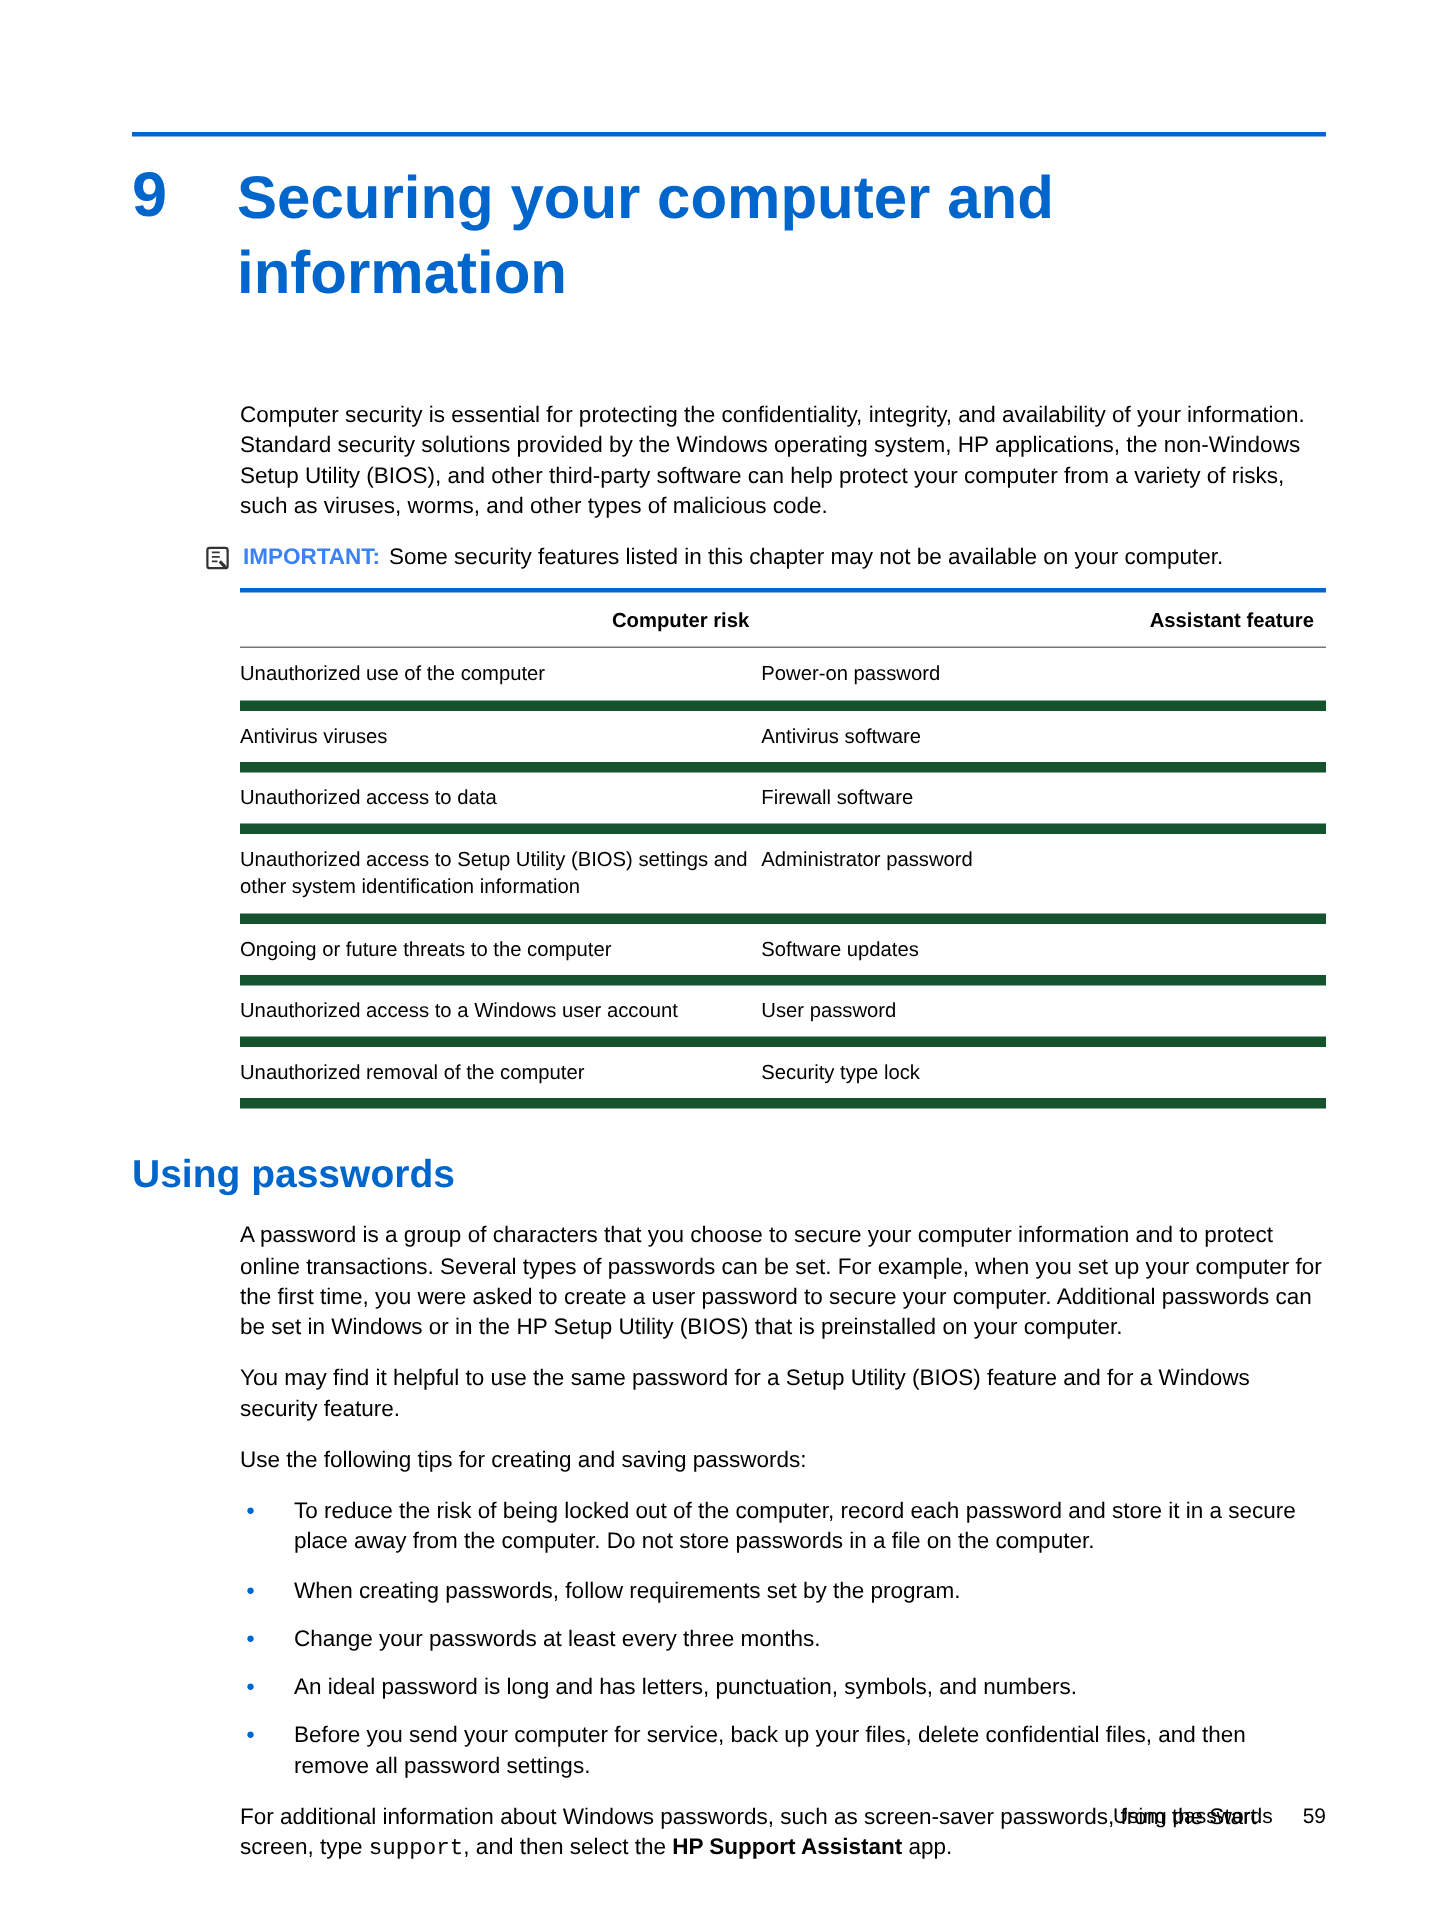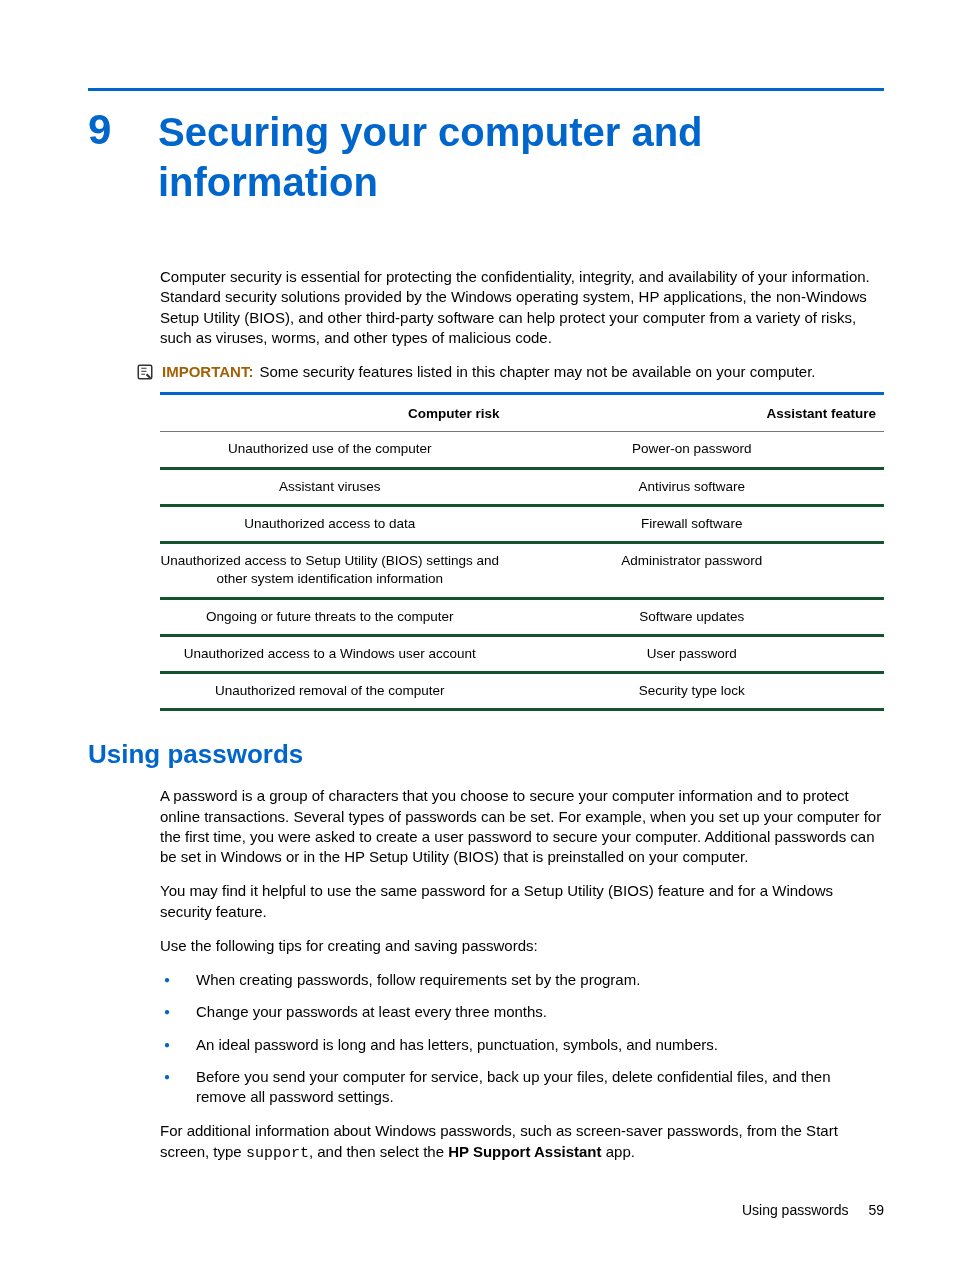--- a/index.html
+++ b/index.html
@@ -62,21 +62,21 @@
       margin-bottom: 10px;
     }
     .note-icon {
       width: 18px;
       height: 18px;
       flex-shrink: 0;
       margin-top: 1px;
     }
     .important-label {
       font-weight: bold;
-      color: #a16207;
+      color: #3b82f6;
       margin-right: 6px;
     }
     table.risk-table {
       width: 100%;
       border-collapse: collapse;
       font-size: 13.5px;
       margin-bottom: 18px;
     }
     .table-top-rule {
       border-top: 3px solid #0066cc;
@@ -84,23 +84,22 @@
       margin-top: 6px;
     }
     table.risk-table th {
       text-align: right;
       font-weight: bold;
       padding: 10px 8px 8px 0;
       border-bottom: 1px solid #777;
     }
     table.risk-table td {
       padding: 8px 8px 8px 0;
-      border-bottom: 3px solid #14532d;
+      border-bottom: 7px solid #14532d;
       vertical-align: top;
-      text-align: center;
     }
     table.risk-table td:first-child,
     table.risk-table th:first-child {
       width: 48%;
     }
     ul.tips {
       list-style: none;
       margin: 0 0 14px 0;
       padding: 0;
     }
@@ -168,21 +167,21 @@
         <th>Computer risk</th>
         <th>Assistant feature</th>
       </tr>
     </thead>
     <tbody>
       <tr>
         <td>Unauthorized use of the computer</td>
         <td>Power-on password</td>
       </tr>
       <tr>
-        <td>Assistant viruses</td>
+        <td>Antivirus viruses</td>
         <td>Antivirus software</td>
       </tr>
       <tr>
         <td>Unauthorized access to data</td>
         <td>Firewall software</td>
       </tr>
       <tr>
         <td>Unauthorized access to Setup Utility (BIOS) settings and other system identification information</td>
         <td>Administrator password</td>
       </tr>
@@ -201,20 +200,21 @@
     </tbody>
   </table>
 
   <h2 class="section-h2">Using passwords</h2>
 
   <p class="body">A password is a group of characters that you choose to secure your computer information and to protect online transactions. Several types of passwords can be set. For example, when you set up your computer for the first time, you were asked to create a user password to secure your computer. Additional passwords can be set in Windows or in the HP Setup Utility (BIOS) that is preinstalled on your computer.</p>
   <p class="body">You may find it helpful to use the same password for a Setup Utility (BIOS) feature and for a Windows security feature.</p>
   <p class="body">Use the following tips for creating and saving passwords:</p>
 
   <ul class="tips">
+    <li>To reduce the risk of being locked out of the computer, record each password and store it in a secure place away from the computer. Do not store passwords in a file on the computer.</li>
     <li>When creating passwords, follow requirements set by the program.</li>
     <li>Change your passwords at least every three months.</li>
     <li>An ideal password is long and has letters, punctuation, symbols, and numbers.</li>
     <li>Before you send your computer for service, back up your files, delete confidential files, and then remove all password settings.</li>
   </ul>
 
   <p class="body">
     <span>For additional information about Windows passwords, such as screen-saver passwords, from the Start screen, type </span><span class="mono">support</span><span>, and then select the </span><span class="bold">HP Support Assistant</span><span> app.</span>
   </p>
 

